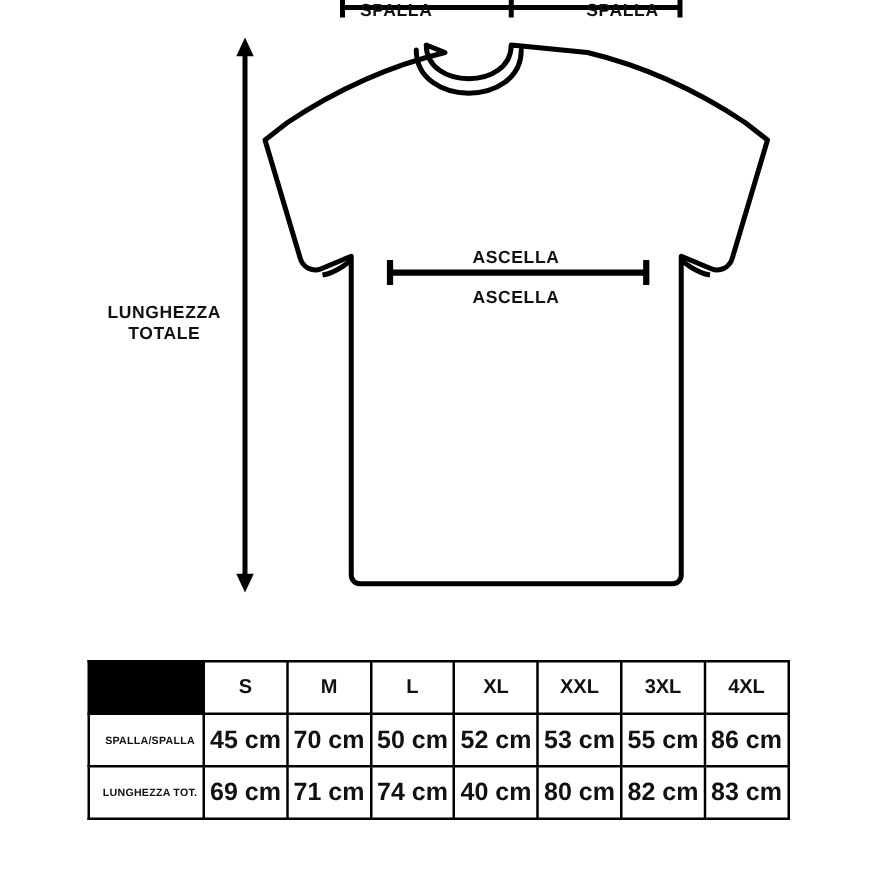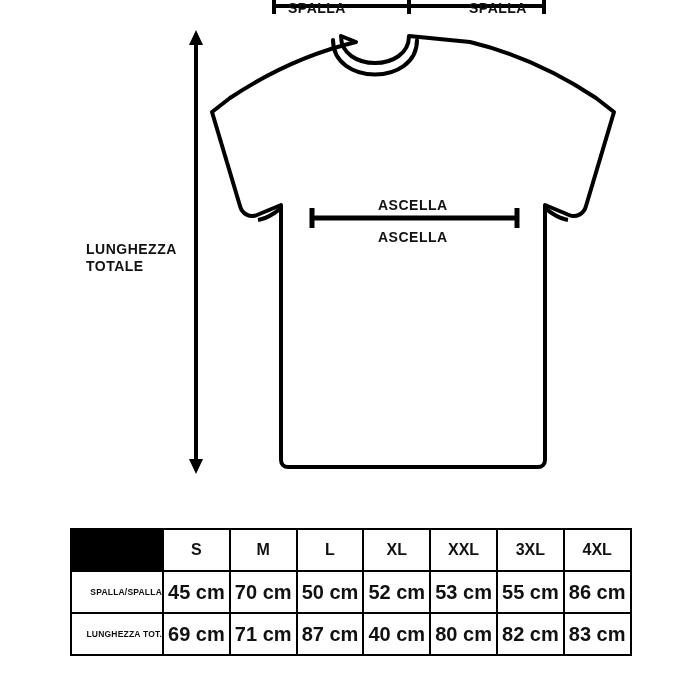--- a/index.html
+++ b/index.html
@@ -56,21 +56,21 @@
   .lbl-chest-bottom {
     left: 378px;
     top: 229px;
     font-size: 14px;
   }
   .lbl-length {
     left: 86px;
     top: 241px;
     font-size: 14px;
     line-height: 17px;
-    text-align: left;
+    text-align: center;
   }
 
   
   .table-wrap {
     position: absolute;
     left: 70px;
     top: 528px;
     width: 560px;
   }
   table.size-table {
@@ -91,21 +91,21 @@
   table.size-table thead td.corner {
     background: #000000;
     border: 2px solid #000000;
   }
   table.size-table thead td {
     font-size: 16px;
   }
   table.size-table td.rowhead {
     font-size: 8.5px;
     font-weight: bold;
-    text-align: right;
+    text-align: center;
     padding-left: 6px;
     letter-spacing: 0.2px;
   }
   col.c0 { width: 92px; }
   col.cx { width: 66.8px; }
 </style>
 </head>
 <body>
 
 <div id="sizeguide">
@@ -203,21 +203,21 @@
           <td>50 cm</td>
           <td>52 cm</td>
           <td>53 cm</td>
           <td>55 cm</td>
           <td>86 cm</td>
         </tr>
         <tr>
           <td class="rowhead">LUNGHEZZA TOT.</td>
           <td>69 cm</td>
           <td>71 cm</td>
-          <td>87 cm</td>
+          <td>74 cm</td>
           <td>40 cm</td>
           <td>80 cm</td>
           <td>82 cm</td>
           <td>83 cm</td>
         </tr>
       </tbody>
     </table>
   </div>
 
 </div>

